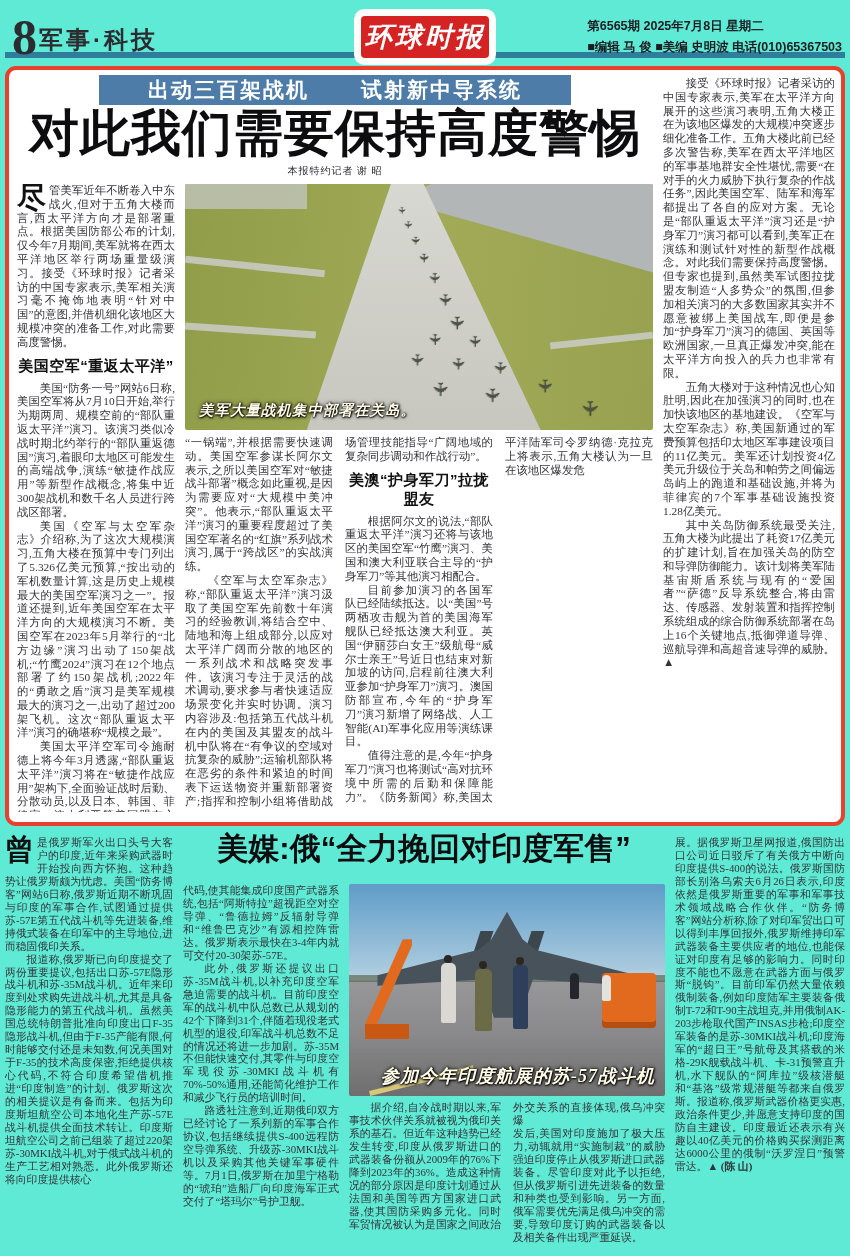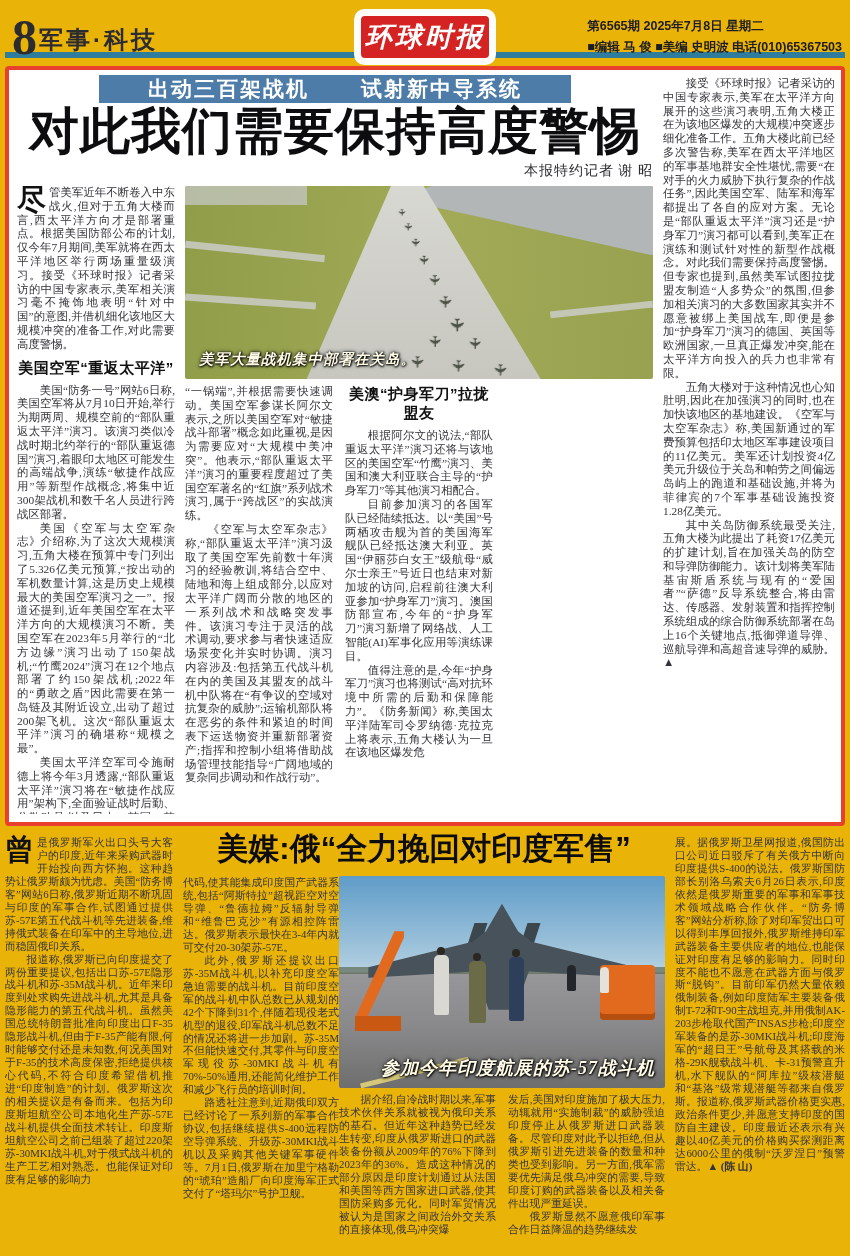--- a/index.html
+++ b/index.html
@@ -1,77 +1,77 @@
 <!DOCTYPE html>
 <html><head>
 <meta charset="utf-8">
 <style>
   *{margin:0;padding:0;box-sizing:border-box}
   html,body{width:850px;height:1256px;overflow:hidden;background:#f6f5f1}
   body{font-family:"Liberation Serif","DejaVu Serif",serif;color:#2c2c30}
   .sans{font-family:"Liberation Sans","DejaVu Sans",sans-serif}
-  .page{position:relative;width:850px;height:1256px;background:#eab308}
+  .page{position:relative;width:850px;height:1256px;background:#5eead4}
 
   
   .hdr{position:absolute;top:0;left:0;right:0;height:64px}
   .hdr-bar{position:absolute;left:5px;right:5px;bottom:6px;height:6px;background:#2e7d9d}
   .hdr-left{position:absolute;left:12px;bottom:4px;white-space:nowrap}
   .pgnum{font-size:50px;font-weight:900;line-height:.9;vertical-align:-6px}
   .secname{font-size:24px;font-weight:900;letter-spacing:3px;margin-left:2px;font-family:"Liberation Sans","DejaVu Sans",sans-serif}
   .logo{position:absolute;left:50%;top:16px;transform:translateX(-50%);background:#d42322;color:#fff;
         padding:3px 4px;border-radius:4px;font-size:27px;font-weight:900;font-style:italic;letter-spacing:3px;
         box-shadow:0 0 0 7px #fdfdfa;white-space:nowrap}
   .hdr-right{position:absolute;right:8px;top:16px;font-size:12.5px;font-weight:bold;line-height:1.65;
              font-family:"Liberation Sans","DejaVu Sans",sans-serif;color:#1c1c22;white-space:nowrap}
 
   
   .mainbox{position:absolute;top:66px;left:5px;right:5px;height:760px;background:#fff;
-           border:4px solid #e8402c;border-radius:4px;padding:5px 8px 8px;display:flex;gap:10px;overflow:hidden}
+           border:4px solid #e8402c;border-radius:11px;padding:5px 8px 8px;display:flex;gap:10px;overflow:hidden}
   .leftmain{width:636px;flex:0 0 auto;display:flex;flex-direction:column}
   .kicker{width:472px;height:30px;margin:0 auto;background:#4d7ca9;color:#fff;display:flex;align-items:center;
           justify-content:center;gap:52px;font-size:21px;font-weight:bold;letter-spacing:2px}
   .headline{font-size:50px;font-weight:900;text-align:center;line-height:1.06;letter-spacing:1px;color:#0d0d0f;margin-top:2px}
-  .byline{font-size:14px;text-align:right;margin:4px 0 6px;letter-spacing:1px}
+  .byline{font-size:10px;text-align:center;margin:4px 0 6px;letter-spacing:1px}
   .mrow{display:flex;gap:10px;height:628px}
   .col1{width:158px;flex:0 0 auto;overflow:hidden}
   .midwrap{flex:1;display:flex;flex-direction:column;overflow:hidden}
   .midcols{margin-top:6px;flex:1;column-count:3;column-gap:12px;column-fill:auto;overflow:hidden}
   .rcol{width:172px;flex:0 0 auto;overflow:hidden;padding-top:2px}
 
   
   .bt{font-size:11.4px;line-height:1.21;text-align:justify;color:#33333a}
   .ind{text-indent:2em}
   .noind{text-indent:0}
   .subhd{font-family:"Liberation Sans","DejaVu Sans",sans-serif;font-size:15px;font-weight:900;
          text-align:center;color:#111;margin:7px 0 6px;letter-spacing:.5px}
   .drop{float:left;font-family:"Liberation Sans","DejaVu Sans",sans-serif;font-size:29px;line-height:25px;
         font-weight:900;margin:1px 3px 0 0;color:#111}
 
   
-  .photo1{position:relative;width:100%;height:193px;overflow:hidden;border-radius:2px;
+  .photo1{position:relative;width:100%;height:246px;overflow:hidden;border-radius:2px;
           background:linear-gradient(95deg,#909d49 0%,#a2aa57 55%,#97a14f 100%)}
   .apron{position:absolute;top:0;right:0;width:55%;height:36%;background:#b2b6b7;
          clip-path:polygon(14% 0,100% 0,100% 100%,0 18%)}
   .apron2{position:absolute;top:0;left:0;width:26%;height:10%;background:#c2c4bd;opacity:.8}
   .rwy{position:absolute;top:0;left:26%;width:50%;height:100%;background:linear-gradient(#d8d8d2,#c7c7c0);
        clip-path:polygon(36% 0,50% 0,100% 100%,0 100%)}
   .tx{position:absolute;height:7px;background:#c9cac1;opacity:.9}
   .ac{position:absolute;color:#4c5244;text-shadow:0 1px 1px rgba(0,0,0,.35);line-height:1}
   .ac::before{content:"✈";display:inline-block;transform:rotate(90deg)}
   .pcap{position:absolute;font-style:italic;font-weight:bold;color:#fffbe6;font-size:14.5px;letter-spacing:1px;
         text-shadow:0 1px 2px #000,1px 0 2px #000,0 0 4px rgba(0,0,0,.8)}
   .pcap1{left:14px;bottom:10px}
 
   
   .bottom{position:absolute;top:832px;left:5px;right:5px;height:420px;display:flex;gap:10px;overflow:hidden}
   .bbt{font-size:10.8px;line-height:1.2;text-align:justify;color:#33333a}
   .bleft{width:168px;flex:0 0 auto;overflow:hidden;padding-top:4px}
   .bmid{flex:1;display:flex;flex-direction:column;overflow:hidden}
-  .bheadline{font-size:31px;font-weight:900;text-align:center;letter-spacing:0;color:#0d0d0f;line-height:1.1;margin-bottom:10px}
-  .brow{display:flex;flex:1;overflow:hidden}
+  .bheadline{font-size:31px;font-weight:900;text-align:center;letter-spacing:0;color:#0d0d0f;line-height:1.1;margin-bottom:18px}
+  .brow{display:flex;gap:10px;flex:1;overflow:hidden}
   .bcol2{width:156px;flex:0 0 auto;overflow:hidden}
   .bstack{flex:1;display:flex;flex-direction:column;overflow:hidden}
   .undercols{margin-top:5px;flex:1;column-count:2;column-gap:12px;column-fill:auto;overflow:hidden}
   .bright{width:170px;flex:0 0 auto;overflow:hidden;padding-top:4px}
   .author{font-weight:bold}
 
   
   .photo2{position:relative;width:100%;height:212px;overflow:hidden;border-radius:2px;
           background:linear-gradient(#5f9cc8 0%,#a9cade 40%,#b9d3e2 45%,#97979a 46%,#8a8a8c 70%,#6e6e6e 100%)}
   .treeline{position:absolute;left:0;right:0;top:43%;height:7px;background:#5c6b55;opacity:.7}
@@ -116,21 +116,21 @@
 
       <div class="headline sans">对此我们需要保持高度警惕</div>
       <div class="byline">本报特约记者  谢  昭</div>
 
       <div class="mrow">
 
         <div class="col1">
           <p class="bt noind"><span class="drop">尽</span><span>管美军近年不断卷入中东战火,但对于五角大楼而言,西太平洋方向才是部署重点。根据美国防部公布的计划,仅今年7月期间,美军就将在西太平洋地区举行两场重量级演习。接受《环球时报》记者采访的中国专家表示,美军相关演习毫不掩饰地表明“针对中国”的意图,并借机细化该地区大规模冲突的准备工作,对此需要高度警惕。</span></p>
           <h3 class="subhd">美国空军“重返太平洋”</h3>
           <p class="bt ind">美国“防务一号”网站6日称,美国空军将从7月10日开始,举行为期两周、规模空前的“部队重返太平洋”演习。该演习类似冷战时期北约举行的“部队重返德国”演习,着眼印太地区可能发生的高端战争,演练“敏捷作战应用”等新型作战概念,将集中近300架战机和数千名人员进行跨战区部署。</p>
-          <p class="bt ind">美国《空军与太空军杂志》介绍称,为了这次大规模演习,五角大楼在预算中专门列出了5.326亿美元预算,“按出动的军机数量计算,这是历史上规模最大的美国空军演习之一”。报道还提到,近年美国空军在太平洋方向的大规模演习不断。美国空军在2023年5月举行的“北方边缘”演习出动了150架战机;“竹鹰2024”演习在12个地点部署了约150架战机;2022年的“勇敢之盾”因此需要在第一岛链及其附近设立,出动了超过200架飞机。这次“部队重返太平洋”演习的确堪称“规模之最”。</p>
+          <p class="bt ind">美国《空军与太空军杂志》介绍称,为了这次大规模演习,五角大楼在预算中专门列出了5.326亿美元预算,“按出动的军机数量计算,这是历史上规模最大的美国空军演习之一”。报道还提到,近年美国空军在太平洋方向的大规模演习不断。美国空军在2023年5月举行的“北方边缘”演习出动了150架战机;“竹鹰2024”演习在12个地点部署了约150架战机;2022年的“勇敢之盾”演习是美军规模最大的演习之一,出动了超过200架飞机。这次“部队重返太平洋”演习的确堪称“规模之最”。</p>
           <p class="bt ind">美国太平洋空军司令施耐德上将今年3月透露,“部队重返太平洋”演习将在“敏捷作战应用”架构下,全面验证战时后勤、分散动员,以及日本、韩国、菲律宾、澳大利亚等美国盟友之间的互操作性等实战化项目。美国太平洋空军副司令劳拉·兰德曼中将介绍称,美国空军将利用这次演习来演练“敏捷战斗部署”概念,意图在所谓“高风险地区”,将集中部署的战斗机部队拆分为不同的小队派往偏远地区以防止被对手</p>
         </div>
 
         <div class="midwrap">
           <div class="photo1">
             <div class="apron"></div>
             <div class="apron2"></div>
             <div class="rwy"></div>
             <div class="tx" style="left:0;top:32%;width:30%;transform:rotate(6deg)"></div>
             <div class="tx" style="left:0;top:58%;width:28%;transform:rotate(4deg)"></div>
@@ -170,21 +170,21 @@
       <p class="bt ind">接受《环球时报》记者采访的中国专家表示,美军在太平洋方向展开的这些演习表明,五角大楼正在为该地区爆发的大规模冲突逐步细化准备工作。五角大楼此前已经多次警告称,美军在西太平洋地区的军事基地群安全性堪忧,需要“在对手的火力威胁下执行复杂的作战任务”,因此美国空军、陆军和海军都提出了各自的应对方案。无论是“部队重返太平洋”演习还是“护身军刀”演习都可以看到,美军正在演练和测试针对性的新型作战概念。对此我们需要保持高度警惕。但专家也提到,虽然美军试图拉拢盟友制造“人多势众”的氛围,但参加相关演习的大多数国家其实并不愿意被绑上美国战车,即便是参加“护身军刀”演习的德国、英国等欧洲国家,一旦真正爆发冲突,能在太平洋方向投入的兵力也非常有限。</p>
       <p class="bt ind">五角大楼对于这种情况也心知肚明,因此在加强演习的同时,也在加快该地区的基地建设。《空军与太空军杂志》称,美国新通过的军费预算包括印太地区军事建设项目的11亿美元。美军还计划投资4亿美元升级位于关岛和帕劳之间偏远岛屿上的跑道和基础设施,并将为菲律宾的7个军事基础设施投资1.28亿美元。</p>
       <p class="bt ind">其中关岛防御系统最受关注,五角大楼为此提出了耗资17亿美元的扩建计划,旨在加强关岛的防空和导弹防御能力。该计划将美军陆基宙斯盾系统与现有的“爱国者”“萨德”反导系统整合,将由雷达、传感器、发射装置和指挥控制系统组成的综合防御系统部署在岛上16个关键地点,抵御弹道导弹、巡航导弹和高超音速导弹的威胁。▲</p>
     </div>
   </div>
 
   <div class="bottom">
 
     <div class="bleft">
       <p class="bbt noind"><span class="drop">曾</span><span>是俄罗斯军火出口头号大客户的印度,近年来采购武器时开始投向西方怀抱。这种趋势让俄罗斯颇为忧虑。美国“防务博客”网站6日称,俄罗斯近期不断巩固与印度的军事合作,试图通过提供苏-57E第五代战斗机等先进装备,维持俄式装备在印军中的主导地位,进而稳固俄印关系。</span></p>
-      <p class="bbt ind">报道称,俄罗斯已向印度提交了两份重要提议,包括出口苏-57E隐形战斗机和苏-35M战斗机。近年来印度到处求购先进战斗机,尤其是具备隐形能力的第五代战斗机。虽然美国总统特朗普批准向印度出口F-35隐形战斗机,但由于F-35产能有限,何时能够交付还是未知数,何况美国对于F-35的技术高度保密,拒绝提供核心代码,不符合印度希望借机推进“印度制造”的计划。俄罗斯这次的相关提议是有备而来。包括为印度斯坦航空公司本地化生产苏-57E战斗机提供全面技术转让。印度斯坦航空公司之前已组装了超过220架苏-30MKI战斗机,对于俄式战斗机的生产工艺相对熟悉。也能保证对印度有足够的影响力</p>
+      <p class="bbt ind">报道称,俄罗斯已向印度提交了两份重要提议,包括出口苏-57E隐形战斗机和苏-35M战斗机。近年来印度到处求购先进战斗机,尤其是具备隐形能力的第五代战斗机。虽然美国总统特朗普批准向印度出口F-35隐形战斗机,但由于F-35产能有限,何时能够交付还是未知数,何况美国对于F-35的技术高度保密,拒绝提供核心代码,不符合印度希望借机推进“印度制造”的计划。俄罗斯这次的相关提议是有备而来。包括为印度斯坦航空公司本地化生产苏-57E战斗机提供全面技术转让。印度斯坦航空公司之前已组装了超过220架苏-30MKI战斗机,对于俄式战斗机的生产工艺相对熟悉。此外俄罗斯还将向印度提供核心</p>
     </div>
 
     <div class="bmid">
       <div class="bheadline sans">美媒:俄“全力挽回对印度军售”</div>
       <div class="brow">
         <div class="bcol2">
           <p class="bbt noind">代码,使其能集成印度国产武器系统,包括“阿斯特拉”超视距空对空导弹、“鲁德拉姆”反辐射导弹和“维鲁巴克沙”有源相控阵雷达。俄罗斯表示最快在3-4年内就可交付20-30架苏-57E。</p>
           <p class="bbt ind">此外,俄罗斯还提议出口苏-35M战斗机,以补充印度空军急迫需要的战斗机。目前印度空军的战斗机中队总数已从规划的42个下降到31个,伴随着现役老式机型的退役,印军战斗机总数不足的情况还将进一步加剧。苏-35M不但能快速交付,其零件与印度空军现役苏-30MKI战斗机有70%-50%通用,还能简化维护工作和减少飞行员的培训时间。</p>
           <p class="bbt ind">路透社注意到,近期俄印双方已经讨论了一系列新的军事合作协议,包括继续提供S-400远程防空导弹系统、升级苏-30MKI战斗机以及采购其他关键军事硬件等。7月1日,俄罗斯在加里宁格勒的“琥珀”造船厂向印度海军正式交付了“塔玛尔”号护卫舰。</p>
         </div>

